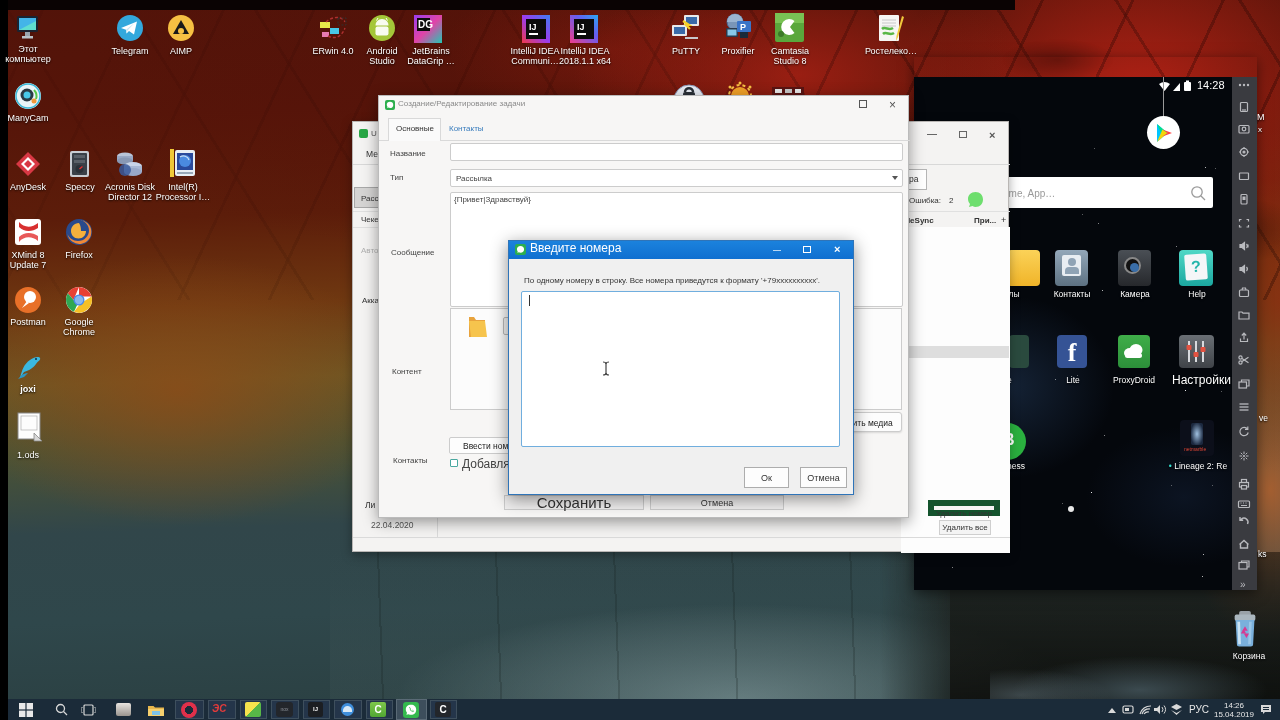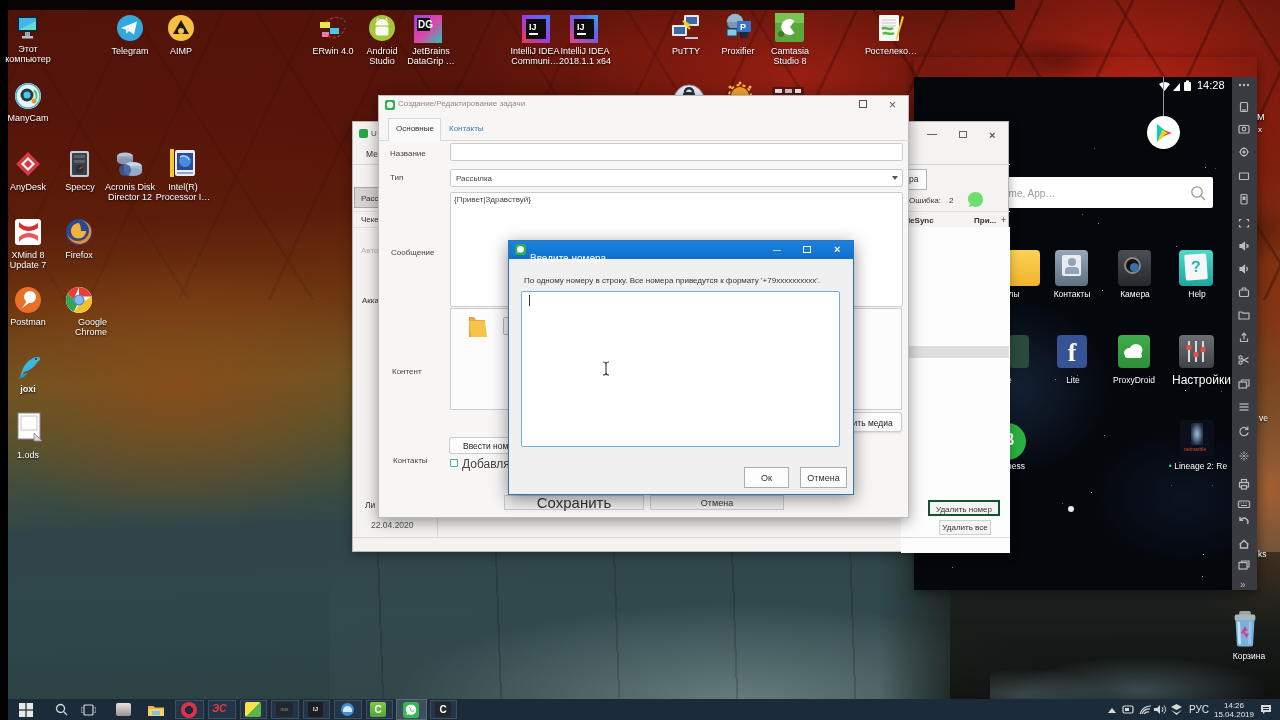--- a/index.html
+++ b/index.html
@@ -250,21 +250,21 @@
     <div class="icon-label" style="left:0px; top:317px; width:56px;">Postman</div>
 
     <svg class="abs" style="left:65px; top:286px;" width="28" height="28" viewBox="0 0 28 28">
       <circle cx="14" cy="14" r="13" fill="#fff"></circle>
       <path d="M14 1 A13 13 0 0 1 26.5 10.5 L14 10.5 Z M14 1 A13 13 0 0 0 2.8 7.3 L8.5 14 Z" fill="#e84134"></path>
       <path d="M2.8 7.3 A13 13 0 0 0 9 25.8 L13 17 L8.5 14 Z" fill="#30a852"></path>
       <path d="M26.5 10.5 A13 13 0 0 1 9 25.8 L15.5 17.5 Z" fill="#f6c026"></path>
       <circle cx="14" cy="14" r="5.5" fill="#4a8ae8"></circle>
       <circle cx="14" cy="14" r="4.2" fill="#88b8f0"></circle>
     </svg>
-    <div class="icon-label" style="left:51px; top:317px; width:56px;text-align:right;">Google<br>Chrome</div>
+    <div class="icon-label" style="left:51px; top:317px; width:56px;">Google<br>Chrome</div>
 
     <svg class="abs" style="left:14px; top:352px;" width="28" height="28" viewBox="0 0 28 28">
       <path d="M6 26 C8 18 10 12 16 8 C20 5 25 4 26 6 C27 8 24 9 22 12 C19 16 16 18 10 20 Z" fill="#3ab8e0"></path>
       <path d="M4 27 C7 23 10 21 14 21 L10 25 Z" fill="#2a98c8"></path>
       <circle cx="22" cy="7" r="1" fill="#083048"></circle>
     </svg>
     <div class="icon-label" style="left:0px; top:384px; width:56px;font-weight:bold;">joxi</div>
 
     <svg class="abs" style="left:16px; top:412px;" width="28" height="30" viewBox="0 0 28 30">
       <rect x="2" y="1" width="22" height="26" fill="#fdfdfd" stroke="#888" stroke-width="1"></rect>
@@ -315,21 +315,21 @@
     <svg class="abs" style="left:614px; top:69px;" width="17" height="17" viewBox="0 0 17 17">
       <path d="M8.5 1 C4 1 1 4 1 8 C1 10 2 12 3 13 L2 16 L5.5 15 C6.5 15.6 7.5 16 8.5 16 C13 16 16 13 16 8.5 C16 4 13 1 8.5 1 Z" fill="#6ede6e"></path>
     </svg>
     <div class="abs" style="left:0px; top:89px; width:657px; height:1px; background:#e0e0e0;"></div>
     <div class="abs" style="left:550px; top:94px; font-weight:bold;">gleSync</div>
     <div class="abs" style="left:621px; top:94px; font-weight:bold;">При...</div>
     <div class="abs" style="left:648px; top:93px; font-size:9px;">+</div>
     <div class="abs" style="left:0px; top:105px; width:657px; height:1px; background:#e0e0e0;"></div>
     <div class="abs" style="left:548px; top:105px; width:109px; height:326px; background:#fdfdfd;"></div>
     <div class="abs" style="left:548px; top:224px; width:108px; height:12px; background:#dedede;"></div>
-    <div class="abs" style="left:575px; top:378px; width:72px; height:16px; background:#f4f4f4; border:2px solid #14532d; font-size:8px; text-align:center; line-height:15px;">Удалить номер</div>
+    <div class="abs" style="left:575px; top:378px; width:72px; height:16px; background:#f4f4f4; border:6px solid #14532d; font-size:8px; text-align:center; line-height:15px;">Удалить номер</div>
     <div class="abs" style="left:586px; top:398px; width:52px; height:15px; background:#f4f4f4; border:1px solid #cfcfcf; font-size:8px; text-align:center; line-height:14px;">Удалить все</div>
     <div class="abs" style="left:12px; top:378px; font-size:8.5px;">Ли</div>
     <div class="abs" style="left:18px; top:398px; font-size:8.5px; color:#555;">22.04.2020</div>
     <div class="abs" style="left:0px; top:415px; width:657px; height:1px; background:#dadada;"></div>
     <div class="abs" style="left:84px; top:396px; width:1px; height:19px; background:#dadada;"></div>
   </div>
 
   <div class="abs" id="nox" style="left:914px; top:57px; width:343px; height:533px; z-index:2; box-shadow:0 3px 12px rgba(0,0,0,.5);">
 
 
@@ -620,21 +620,21 @@
     <div class="abs" style="left:125px; top:399px; width:140px; height:15px; background:#f0efef; border:1px solid #ccc; font-size:15px; color:#333; text-align:center; line-height:14px;">Сохранить</div>
     <div class="abs" style="left:271px; top:399px; width:134px; height:15px; background:#f0efef; border:1px solid #ccc; font-size:9px; color:#333; text-align:center; line-height:14px;">Отмена</div>
   </div>
 
   <div class="abs" id="dialog" style="left:508px; top:240px; width:346px; height:255px; z-index:5; background:#f0f0f0; border:1px solid #2f74b8; box-shadow:0 4px 16px rgba(0,0,0,.45);">
     <div class="abs" style="left:0; top:0; width:344px; height:18px; background:linear-gradient(#1b82dd,#0f6fd0);"></div>
     <svg class="abs" style="left:6px; top:3px;" width="11" height="11" viewBox="0 0 20 20">
       <rect x="0" y="0" width="20" height="20" rx="4" fill="#2daf4e"></rect>
       <path d="M10 3.5 C6 3.5 3.5 6 3.5 9.5 C3.5 11 4.2 12.5 5 13.5 L4.2 16 L7 15.2 C8 15.8 9 16 10 16 C14 16 16.5 13.5 16.5 9.75 C16.5 6 14 3.5 10 3.5 Z" fill="#fff"></path>
     </svg>
-    <div class="abs" style="left:21px; top:12px; font-size:10px; color:#fff;">Введите номера</div>
+    <div class="abs" style="left:21px; top:0; font-size:12px; color:#fff;">Введите номера</div>
     <div class="abs" style="left:264px; top:9px; width:8px; height:1px; background:rgba(255,255,255,.7);"></div>
     <div class="abs" style="left:294px; top:5px; width:8px; height:7px; border:1px solid #fff;"></div>
     <div class="abs" style="left:325px; top:2px; color:#fff; font-size:11px; font-weight:bold;">×</div>
     <div class="abs" style="left:15px; top:35px; font-size:8px; color:#333;">По одному номеру в строку. Все номера приведутся к формату '+79xxxxxxxxxx'.</div>
     <div class="abs" style="left:12px; top:50px; width:319px; height:156px; background:#fff; border:1px solid #70aede; border-radius:2px;"></div>
     <div class="abs" style="left:20px; top:54px; width:1px; height:11px; background:#333;"></div>
     <svg class="abs" style="left:93px; top:120px;" width="8" height="15" viewBox="0 0 8 15">
       <g stroke="#444" stroke-width="1.2" fill="none">
         <path d="M1 1 C2.5 1 4 1.5 4 3 L4 12 C4 13.5 2.5 14 1 14"></path>
         <path d="M7 1 C5.5 1 4 1.5 4 3 M4 12 C4 13.5 5.5 14 7 14"></path>

